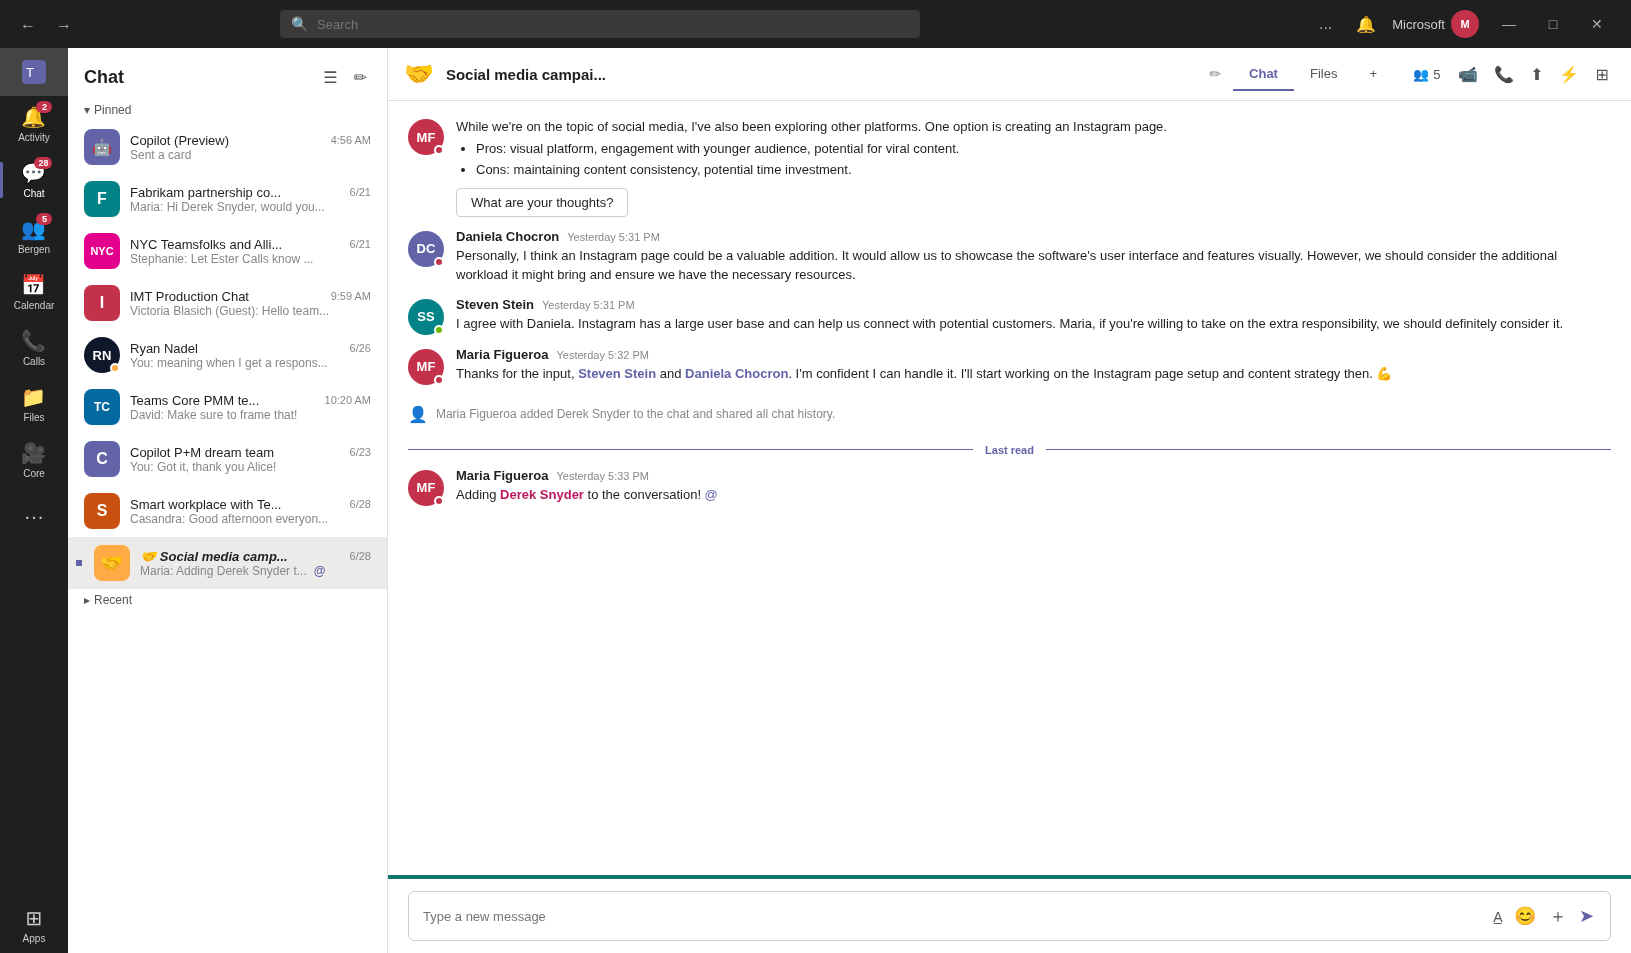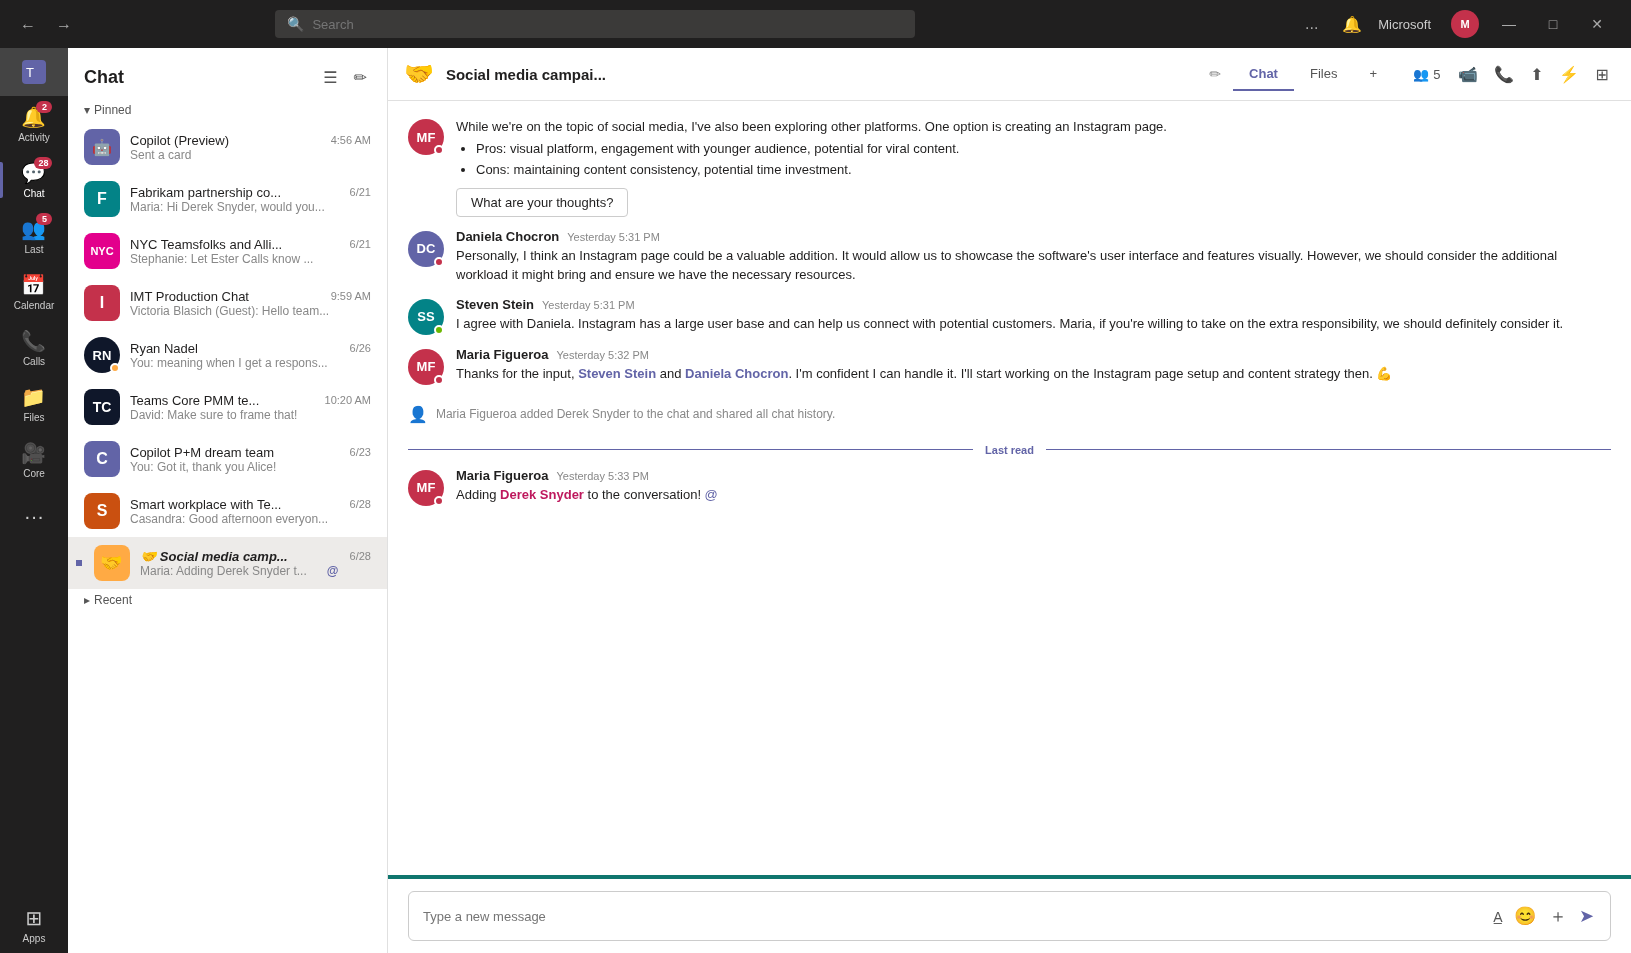--- a/index.html
+++ b/index.html
@@ -232,21 +232,21 @@
     .chrome-nav-btn {
       background: none;
       border: none;
       color: #aaa;
       cursor: pointer;
       padding: 4px 8px;
       font-size: 16px;
       border-radius: 3px;
     }
     .chrome-right { display: flex; align-items: center; gap: 8px; margin-left: auto; }
-    .chrome-user { display: flex; align-items: center; gap: 20px; color: #ccc; font-size: 13px; cursor: pointer; }
+    .chrome-user { display: flex; align-items: center; gap: 6px; color: #ccc; font-size: 13px; cursor: pointer; }
     .chrome-avatar {
       width: 28px; height: 28px; border-radius: 50%;
       background: #c4314b; color: white; display: flex; align-items: center; justify-content: center;
       font-size: 11px; font-weight: 600;
     }
     .chrome-window-btns { display: flex; gap: 0; }
     .chrome-window-btn {
       width: 44px; height: 32px; background: none; border: none;
       color: #aaa; font-size: 14px; cursor: pointer; display: flex; align-items: center; justify-content: center;
     }
@@ -412,21 +412,21 @@
       <div class="nav-item">
         <span class="nav-icon">🔔<span class="nav-badge">2</span></span>
         <span class="nav-label">Activity</span>
       </div>
       <div class="nav-item active">
         <span class="nav-icon">💬<span class="nav-badge">28</span></span>
         <span class="nav-label">Chat</span>
       </div>
       <div class="nav-item">
         <span class="nav-icon">👥<span class="nav-badge">5</span></span>
-        <span class="nav-label">Last</span>
+        <span class="nav-label">Bergen</span>
       </div>
       <div class="nav-item">
         <span class="nav-icon">📅</span>
         <span class="nav-label">Calendar</span>
       </div>
       <div class="nav-item">
         <span class="nav-icon">📞</span>
         <span class="nav-label">Calls</span>
       </div>
       <div class="nav-item">
@@ -523,21 +523,21 @@
             <div class="chat-item-top">
               <span class="chat-item-name">Ryan Nadel</span>
               <span class="chat-item-time">6/26</span>
             </div>
             <div class="chat-item-preview">You: meaning when I get a respons...</div>
           </div>
         </div>
 
         <div class="chat-item">
           <div class="avatar-wrap">
-            <div class="avatar multi" style="background:#0f172a;font-size:14px;">TC</div>
+            <div class="avatar multi" style="background:#0369a1;font-size:12px;">TC</div>
           </div>
           <div class="chat-item-body">
             <div class="chat-item-top">
               <span class="chat-item-name">Teams Core PMM te...</span>
               <span class="chat-item-time">10:20 AM</span>
             </div>
             <div class="chat-item-preview">David: Make sure to frame that!</div>
           </div>
         </div>
 
@@ -572,21 +572,21 @@
             <span style="width:6px;height:6px;background:#6264a7;border-radius:50;display:block;"></span>
           </div>
           <div class="avatar-wrap">
             <div class="avatar multi" style="background:#ffaa44;font-size:18px;">🤝</div>
           </div>
           <div class="chat-item-body">
             <div class="chat-item-top">
               <span class="chat-item-name" style="font-weight:700;font-style:italic;">🤝 Social media camp...</span>
               <span class="chat-item-time">6/28</span>
             </div>
-            <div class="chat-item-preview" style="display:flex;align-items:center;gap:20px;">
+            <div class="chat-item-preview" style="display:flex;align-items:center;gap:7px;">
               <span>Maria: Adding Derek Snyder t...</span>
               <span style="color:#6264a7;font-weight:bold;">@</span>
             </div>
           </div>
         </div>
 
         <div class="chat-section-label">
           <span>▸</span>
           <span>Recent</span>
         </div>

